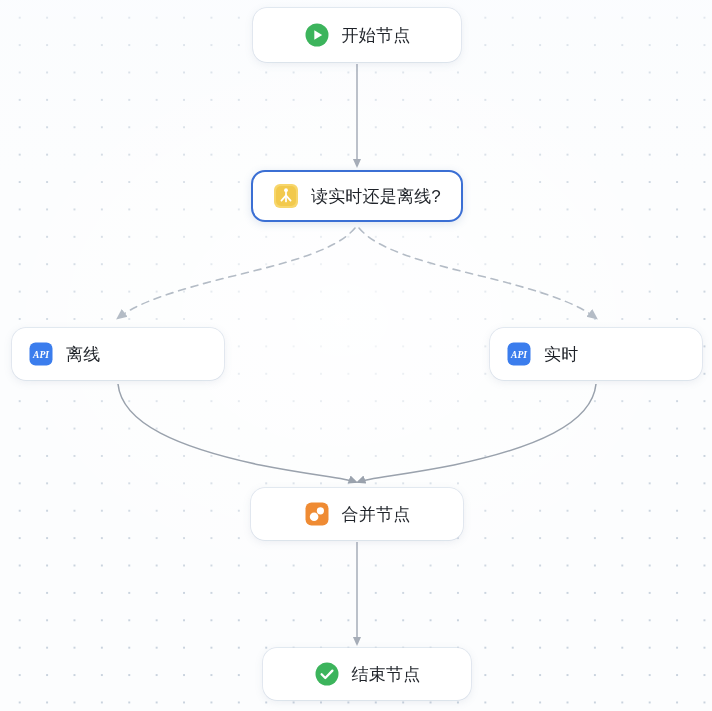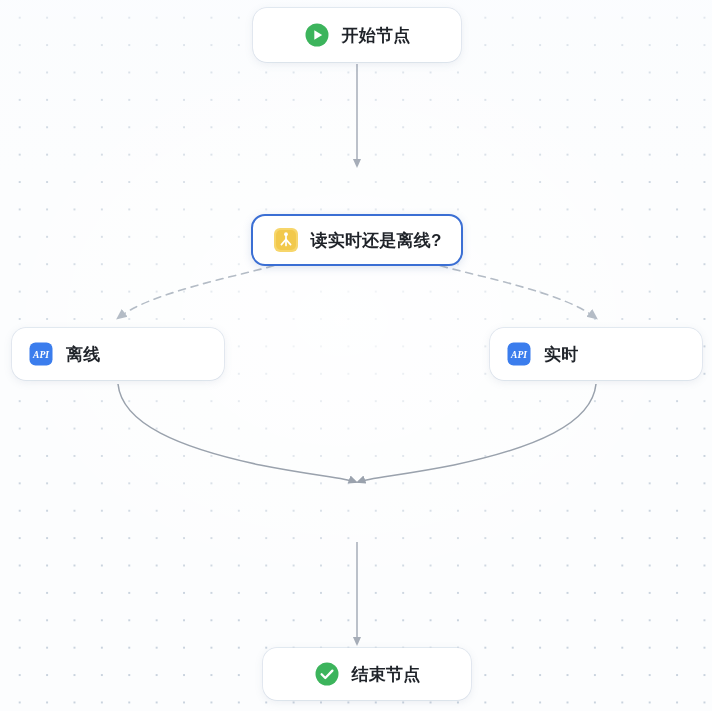--- a/index.html
+++ b/index.html
@@ -59,29 +59,28 @@
     gap: 12px;
     padding: 0 16px;
     width: 100%;
   }
   .node.centered .node-inner {
     justify-content: center;
     padding: 0 14px;
   }
   .node-label {
     font-size: 17px;
-    font-weight: 700;
+    font-weight: 400;
     color: #1f2329;
     letter-spacing: 0.2px;
     white-space: nowrap;
   }
   .node.selected {
     border: 2px solid #3b6fd4;
     box-shadow: 0 2px 9px rgba(80,110,170,0.18);
-    margin-top: 44px;
   }
 
   .icon {
     flex: 0 0 auto;
     width: 26px;
     height: 26px;
     display: flex;
     align-items: center;
     justify-content: flex-end;
   }
@@ -173,20 +172,32 @@
       <span class="icon">
         <svg width="26" height="26" viewBox="0 0 26 26">
           <rect x="1.5" y="1.5" width="23" height="23" rx="6" fill="#3b7ded"></rect>
           <text x="13" y="17" text-anchor="middle" font-family="Liberation Serif, serif" font-size="9.5" font-weight="bold" font-style="italic" fill="#ffffff">API</text>
         </svg>
       </span>
       <span class="node-label">实时</span>
     </div>
   </div>
 
+  <div class="node centered" id="node-merge">
+    <div class="node-inner">
+      <span class="icon">
+        <svg width="26" height="26" viewBox="0 0 26 26">
+          <rect x="1.5" y="1.5" width="23" height="23" rx="6" fill="#ef8b33"></rect>
+          <circle cx="16.4" cy="9.8" r="3.6" fill="#ffffff"></circle>
+          <circle cx="10.1" cy="15.7" r="4.3" fill="#ffffff"></circle>
+        </svg>
+      </span>
+      <span class="node-label">合并节点</span>
+    </div>
+  </div>
 
   <div class="node centered" id="node-end">
     <div class="node-inner">
       <span class="icon">
         <svg width="26" height="26" viewBox="0 0 26 26">
           <circle cx="13" cy="13" r="11.5" fill="#3cb45c"></circle>
           <path d="M 7.6 13.3 L 11.3 17 L 18.4 9.6" fill="none" stroke="#ffffff" stroke-width="2.3" stroke-linecap="round" stroke-linejoin="round"></path>
         </svg>
       </span>
       <span class="node-label">结束节点</span>

